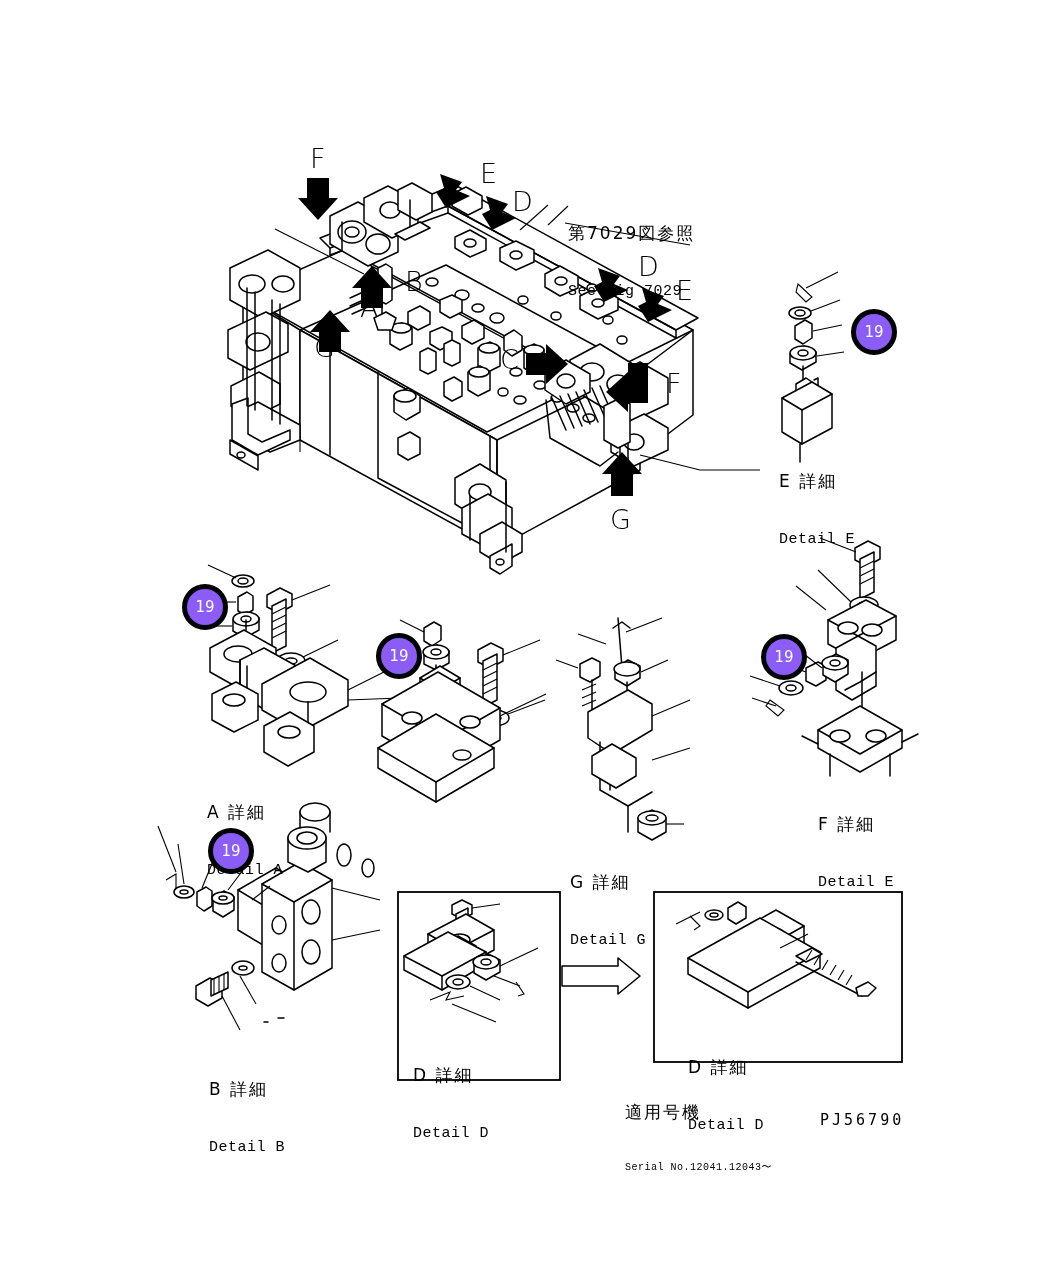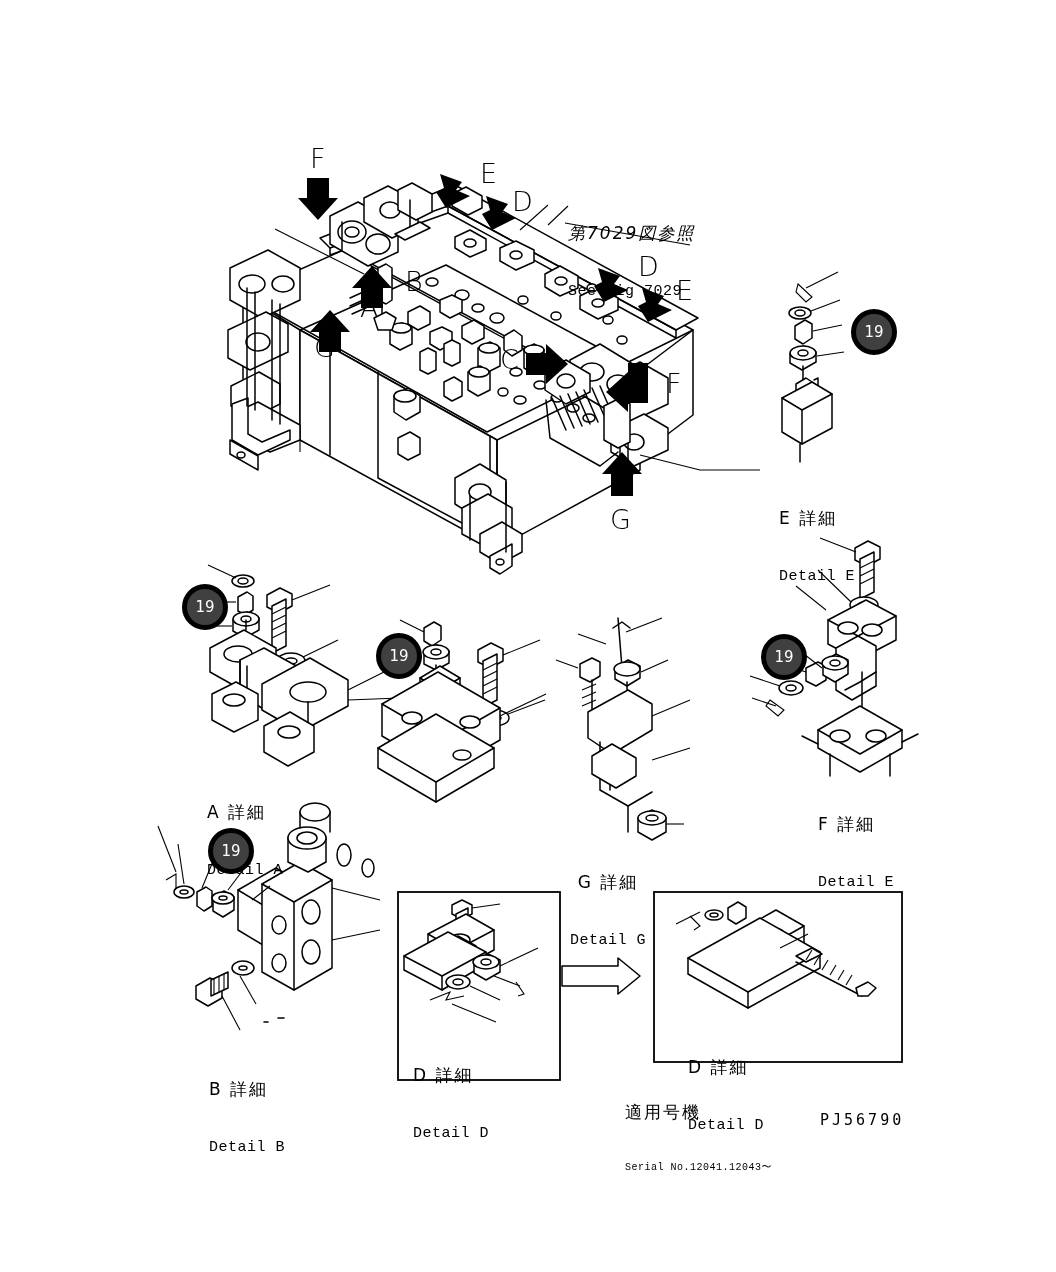--- a/index.html
+++ b/index.html
@@ -12,21 +12,21 @@
   svg{display:block;}
   .lbl{position:absolute;white-space:pre;line-height:1.22;}
   .jp{font-family:"DejaVu Sans","Liberation Sans",sans-serif;letter-spacing:2px;}
   .en{font-family:Liberation Mono, monospace;letter-spacing:0.5px;}
   .callout-letter{
     position:absolute;font-family:"DejaVu Sans","Liberation Sans",sans-serif;
     font-size:27px;font-weight:300;color:#000;line-height:1;
   }
   .badge{
     position:absolute;width:46px;height:46px;border-radius:50%;
-    background:#404040;border:5px solid #000;
+    background:#8b5cf6;border:5px solid #000;
     display:flex;align-items:center;justify-content:center;
     color:#fff;font-size:15px;font-family:"DejaVu Sans","Liberation Sans",sans-serif;
     box-sizing:border-box;
   }
   .drawno{
     position:absolute;font-family:"DejaVu Sans Mono","Liberation Mono",monospace;
     font-size:15px;letter-spacing:3px;
   }
 </style>
 </head>
@@ -545,37 +545,37 @@
 <div class="callout-letter" style="left:638px;top:253px;">D</div>
 <div class="callout-letter" style="left:676px;top:277px;">E</div>
 <div class="callout-letter" style="left:360px;top:294px;">A</div>
 <div class="callout-letter" style="left:405px;top:268px;">B</div>
 <div class="callout-letter" style="left:314px;top:334px;">G</div>
 <div class="callout-letter" style="left:500px;top:346px;">C</div>
 <div class="callout-letter" style="left:666px;top:370px;">F</div>
 <div class="callout-letter" style="left:610px;top:506px;">G</div>
 
 <div class="lbl" style="left:568px;top:184px;">
-  <div class="jp" style="font-size:17px;font-style:italic;">第7029図参照</div>
+  <div class="jp" style="font-size:17px;">第7029図参照</div>
   <div class="en" style="font-size:15px;">See Fig 7029</div>
 </div>
 
-<div class="lbl" style="left:779px;top:469px;">
+<div class="lbl" style="left:779px;top:432px;">
   <div class="jp" style="font-size:17px;">E 詳細</div>
   <div class="en" style="font-size:15px;">Detail E</div>
 </div>
 
 <div class="lbl" style="left:207px;top:763px;">
   <div class="jp" style="font-size:17px;">A 詳細</div>
   <div class="en" style="font-size:15px;">Detail A</div>
 </div>
 
 
 <div class="lbl" style="left:570px;top:833px;">
-  <div class="jp" style="font-size:17px;text-align:center;">G 詳細</div>
+  <div class="jp" style="font-size:17px;">G 詳細</div>
   <div class="en" style="font-size:15px;">Detail G</div>
 </div>
 
 <div class="lbl" style="left:818px;top:775px;">
   <div class="jp" style="font-size:17px;">F 詳細</div>
   <div class="en" style="font-size:15px;">Detail E</div>
 </div>
 
 <div class="lbl" style="left:209px;top:1040px;">
   <div class="jp" style="font-size:17px;">B 詳細</div>

